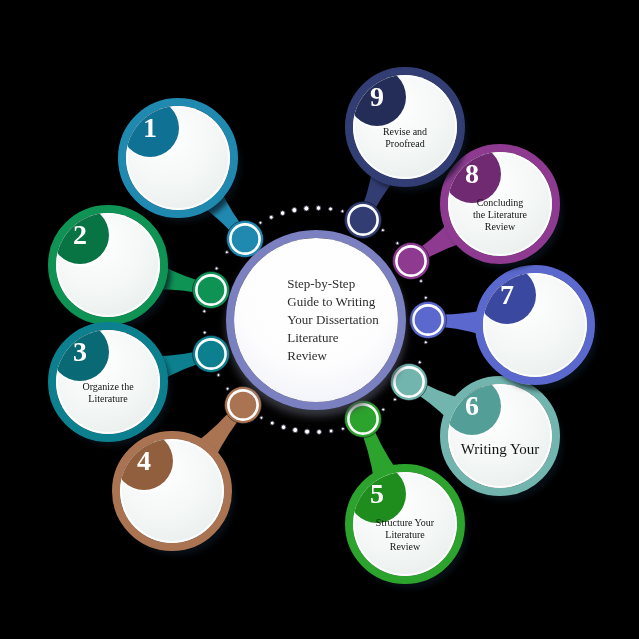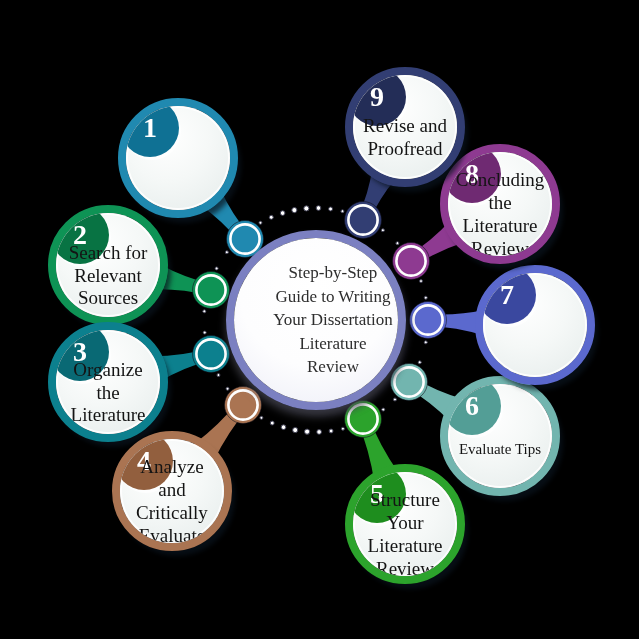--- a/index.html
+++ b/index.html
@@ -12,29 +12,29 @@
   .disc{position:absolute;inset:0;border-radius:50%;overflow:hidden;
         background:radial-gradient(circle at 40% 30%, #ffffff 0%, #f5f8f7 45%, #e4ebea 100%);
         box-shadow:inset 0 0 0 2px rgba(255,255,255,0.85);
         display:flex;align-items:center;justify-content:center;}
   .badge{position:absolute;left:-5px;top:-7px;width:58px;height:58px;border-radius:50%;
          background:var(--badge,#555);display:flex;align-items:center;justify-content:center;
          box-shadow:2px 3px 0 rgba(255,255,255,0.75);}
   .num{color:#fff;font-weight:bold;font-size:28px;line-height:1;
        font-family:"Liberation Serif", serif;}
   .title{position:relative;margin-top:22px;padding:0 5px;text-align:center;color:#141414;
-         font-size:19px;line-height:1.2;white-space:pre-line;}
+         font-size:10px;line-height:1.2;white-space:pre-line;}
   .node.single .title{margin-top:26px;font-size:15px;}
   .center-node{position:absolute;left:226px;top:230px;width:164px;height:164px;
                border:8px solid var(--ring,#7b80c1);border-radius:50%;z-index:2;
                box-shadow:0 7px 9px rgba(150,150,165,0.35), 4px 6px 6px rgba(10,10,20,0.5);}
   .center-disc{position:absolute;inset:0;border-radius:50%;overflow:hidden;
                background:radial-gradient(circle at 50% 32%, #ffffff 0%, #fdfdfe 55%, #ecedf7 100%);
                display:flex;align-items:center;justify-content:center;}
-  .center-title{text-align:center;color:#2e2e2e;font-size:17px;line-height:1.38;
+  .center-title{color:#2e2e2e;font-size:13px;line-height:1.38;
                 white-space:pre-line;margin-left:34px;}
 </style>
 </head>
 <body>
 
 <div class="stage">
 
   <svg id="wires" width="639" height="639" viewBox="0 0 639 639">
       <path d="M 199.85142964145749,204.81362005468532 Q 223.19627024125901,221.26943702517562 240.3766674768183,242.82423801300214 L 249.6233325231817,235.17576198699786 Q 231.6723798670921,214.2583340013384 219.88587057524475,188.24192199834272 Z" fill="#2089b0"></path>
       <path d="M 153.52291962847727,289.4267023664513 Q 182.49732986412712,288.7415665776851 209.5847797006691,295.8307076332433 L 212.4152202993309,284.1692923667567 Q 185.09190041290046,278.05193591673907 159.65554092557784,264.160302622397 Z" fill="#0e9355"></path>
@@ -100,60 +100,54 @@
       <div class="badge">
           <span class="num">1</span>
         </div>
     </div>
   </div>
   <div class="node" style="left: 48px; top: 205px; --ring: #0e9355; --badge: #087343;">
     <div class="disc">
       <div class="badge">
           <span class="num">2</span>
         </div>
-      <div class="title">Search for
-Relevant
-Sources</div>
     </div>
   </div>
   <div class="node" style="left: 48px; top: 322px; --ring: #0c808e; --badge: #096974;">
     <div class="disc">
       <div class="badge">
           <span class="num">3</span>
         </div>
       <div class="title">Organize the
 Literature</div>
     </div>
   </div>
   <div class="node" style="left: 112px; top: 431px; --ring: #aa7452; --badge: #925f3e;">
     <div class="disc">
       <div class="badge">
           <span class="num">4</span>
         </div>
-      <div class="title">Analyze and
-Critically
-Evaluate</div>
     </div>
   </div>
   <div class="node" style="left: 345px; top: 464px; --ring: #2ca32c; --badge: #1e8d1e;">
     <div class="disc">
       <div class="badge">
           <span class="num">5</span>
         </div>
       <div class="title">Structure Your
 Literature
 Review</div>
     </div>
   </div>
   <div class="node single" style="left: 440px; top: 376px; --ring: #72b5af; --badge: #539e96;">
     <div class="disc">
       <div class="badge">
           <span class="num">6</span>
         </div>
-      <div class="title">Evaluate Tips</div>
+      <div class="title">Writing Your</div>
     </div>
   </div>
   <div class="node" style="left: 475px; top: 265px; --ring: #5b69ce; --badge: #3a489f;">
     <div class="disc">
       <div class="badge">
           <span class="num">7</span>
         </div>
     </div>
   </div>
   <div class="node" style="left: 440px; top: 144px; --ring: #8e3a91; --badge: #6f2a72;">

